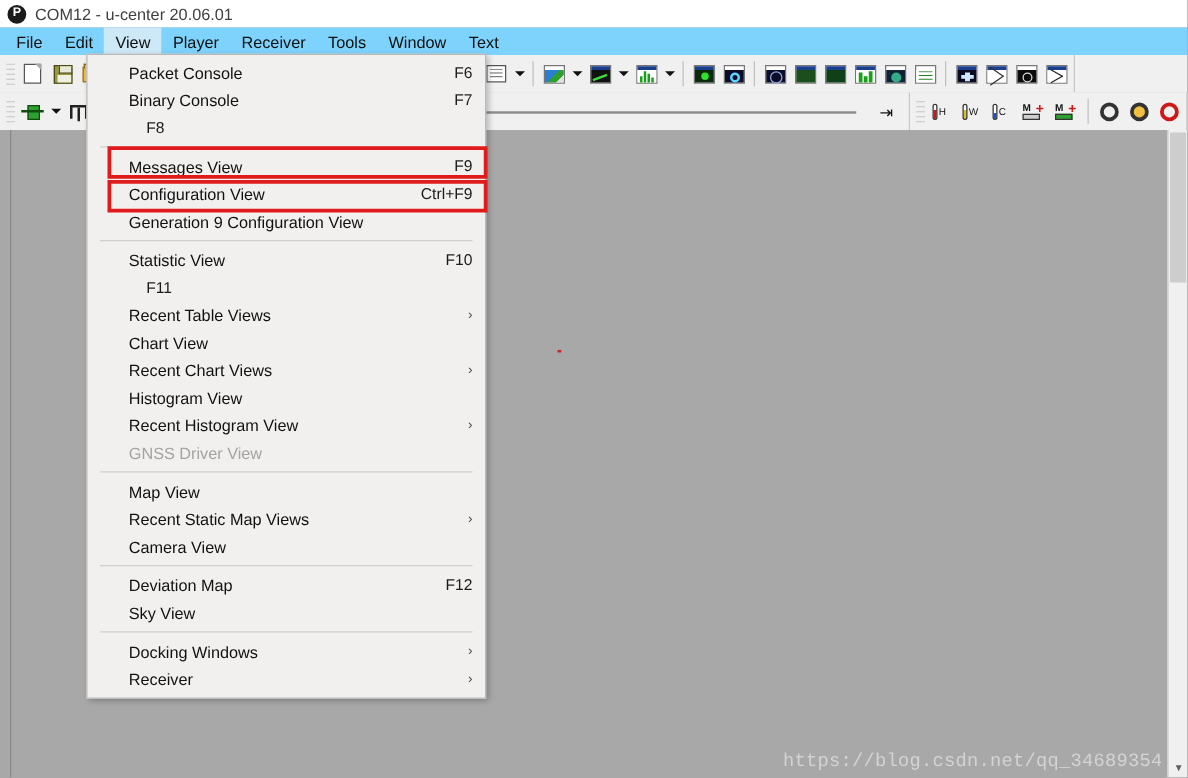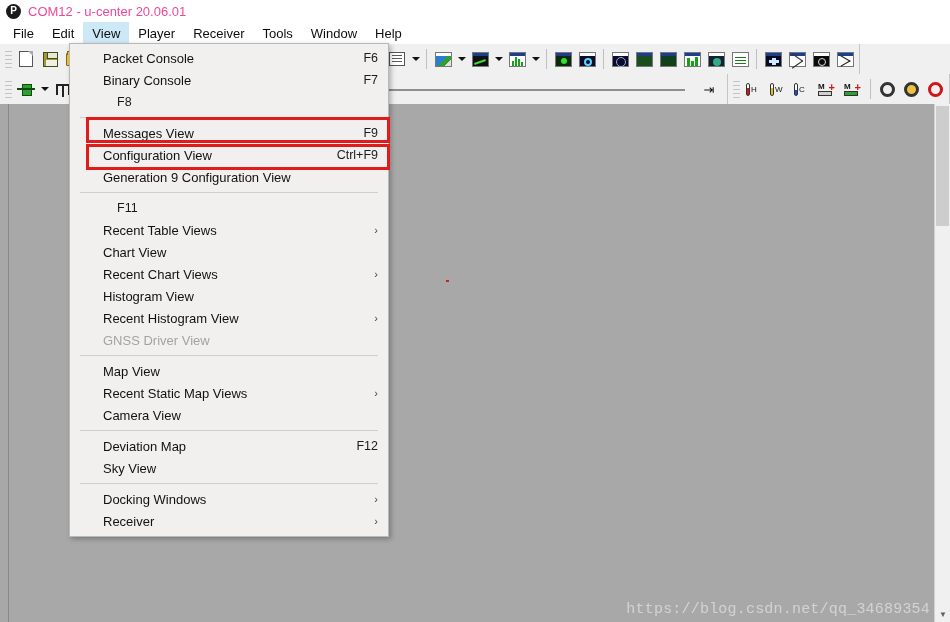--- a/index.html
+++ b/index.html
@@ -25,28 +25,28 @@
     padding-left: 6px;
   }
   .app-logo {
     width: 15px; height: 15px; border-radius: 50%;
     background: #1b1b1b; color: #fff;
     font-size: 10px; font-weight: bold;
     display: flex; align-items: center; justify-content: center;
     margin-right: 7px; line-height: 1;
   }
   .title-text {
-    font-size: 13px; color: #ec4899; white-space: nowrap;
+    font-size: 13px; color: #404040; white-space: nowrap;
   }
 
   
   .menubar {
     position: absolute; left: 0; top: 22px;
     width: 950px; height: 22px;
-    background: #ffffff;
+    background: #7dd3fc;
     display: flex; align-items: stretch;
     padding-left: 4px;
   }
   .menu-item {
     display: flex; align-items: center;
     padding: 0 9px;
     font-size: 13px; color: #0d0d0d;
     white-space: nowrap;
     cursor: default;
   }
@@ -309,21 +309,21 @@
   </div>
 
   <div class="menubar" id="menubar">
       <div class="menu-item">File</div>
       <div class="menu-item">Edit</div>
       <div class="menu-item active">View</div>
       <div class="menu-item">Player</div>
       <div class="menu-item">Receiver</div>
       <div class="menu-item">Tools</div>
       <div class="menu-item">Window</div>
-      <div class="menu-item">Help</div>
+      <div class="menu-item">Text</div>
     </div>
 
   <div class="toolbar-row row1">
 
     <div class="tb-group">
       <div class="tb-grip"></div>
       <div class="tb-btn">
         <span class="doc-icon"></span>
       </div>
       <div class="tb-btn">
@@ -579,20 +579,24 @@
       </div>
       <div class="mrow">
         <span class="label">Configuration View</span>
         <span class="accel">Ctrl+F9</span>
       </div>
       <div class="mrow">
         <span class="label">Generation 9 Configuration View</span>
       </div>
       <div class="msep"></div>
       <div class="mrow">
+        <span class="label">Statistic View</span>
+        <span class="accel">F10</span>
+      </div>
+      <div class="mrow">
         <span class="accel">F11</span>
       </div>
       <div class="mrow">
         <span class="label">Recent Table Views</span>
         <span class="chev">›</span>
       </div>
       <div class="mrow">
         <span class="label">Chart View</span>
       </div>
       <div class="mrow">

